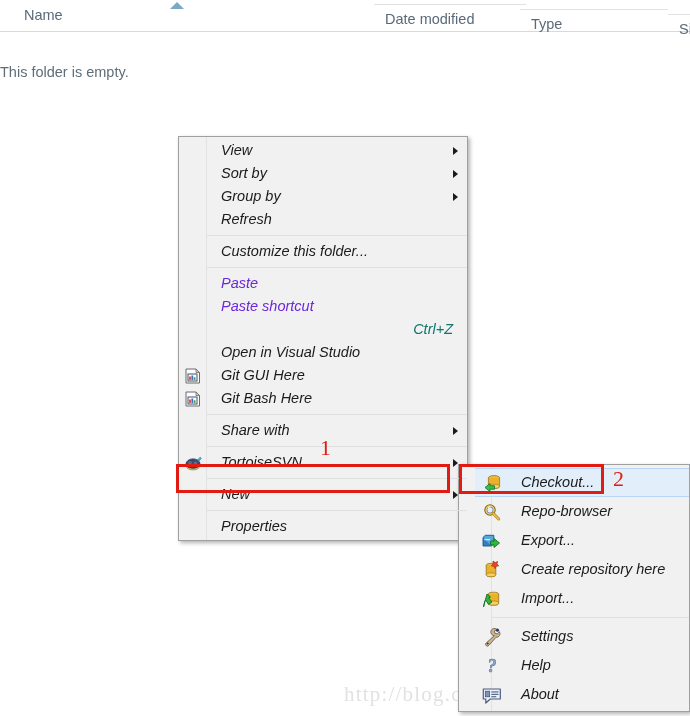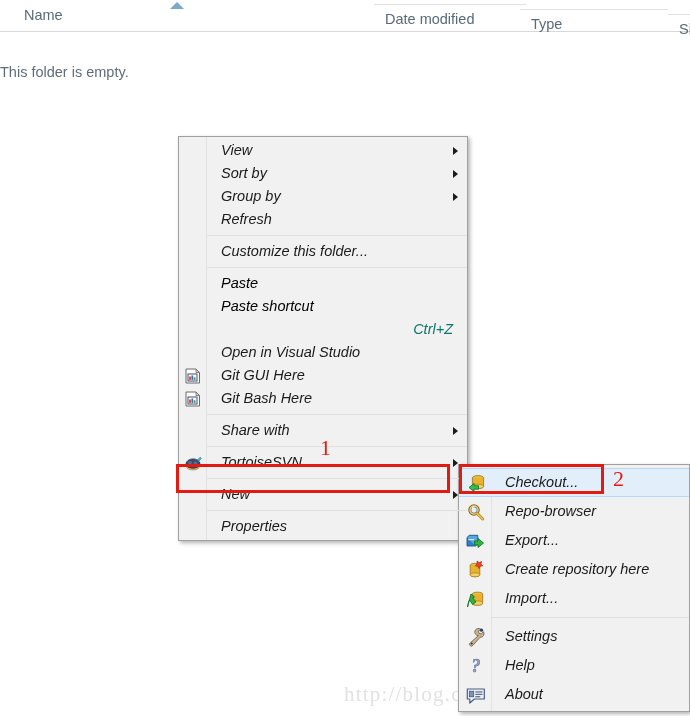--- a/index.html
+++ b/index.html
@@ -121,21 +121,21 @@
     color: #0f766e;
   }
   .mi .arrow {
     margin-left: auto;
     margin-right: 9px;
     width: 0; height: 0;
     border-top: 4px solid transparent;
     border-bottom: 4px solid transparent;
     border-left: 5px solid #1b1b1b;
   }
-  .mi.disabled .lbl { color: #000000; }
+  .mi.disabled .lbl { color: #6d28d9; }
   .mi.disabled { cursor: default; }
   .mi.hl {
     background: #e3eefb;
     border: 1px solid #b8d6f5;
     border-left: none; border-right: none;
   }
   .sep {
     position: relative;
     z-index: 2;
     height: 1px;
@@ -149,21 +149,21 @@
     top: 136px;
     width: 290px;
   }
   
   #tsvn-submenu {
     left: 458px;
     top: 464px;
     width: 232px;
     padding-top: 3px;
   }
-  #tsvn-submenu .mi { height: 29px; line-height: 29px; }
+  #tsvn-submenu .mi { height: 29px; line-height: 29px; margin-left: 16px; }
   #tsvn-submenu .mi .ico { height: 29px; }
   #tsvn-submenu::before { width: 32px; }
   #tsvn-submenu .sep { margin-left: 33px; }
   #tsvn-submenu .mi .lbl { padding-left: 13px; }
   #tsvn-submenu .mi .ico { width: 33px; min-width: 33px; }
 
   
   .redbox {
     position: absolute;
     border: 3px solid #e11b11;

